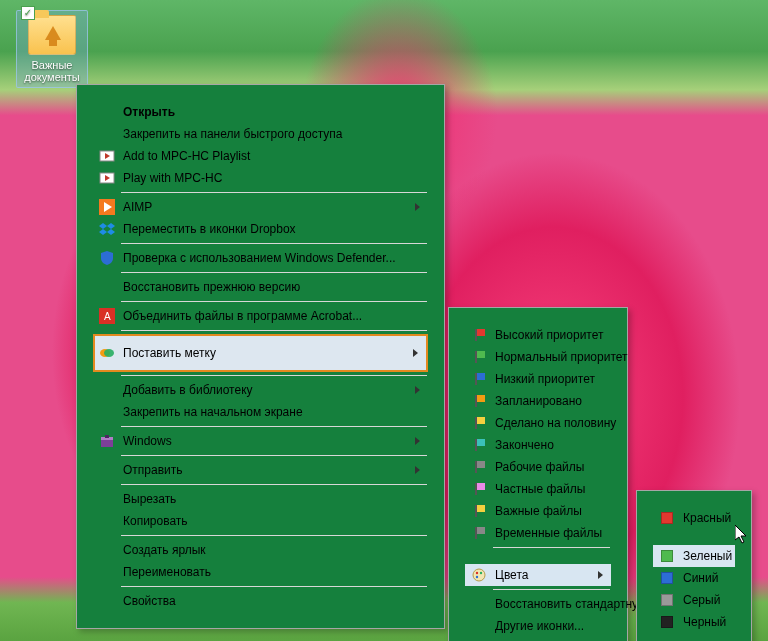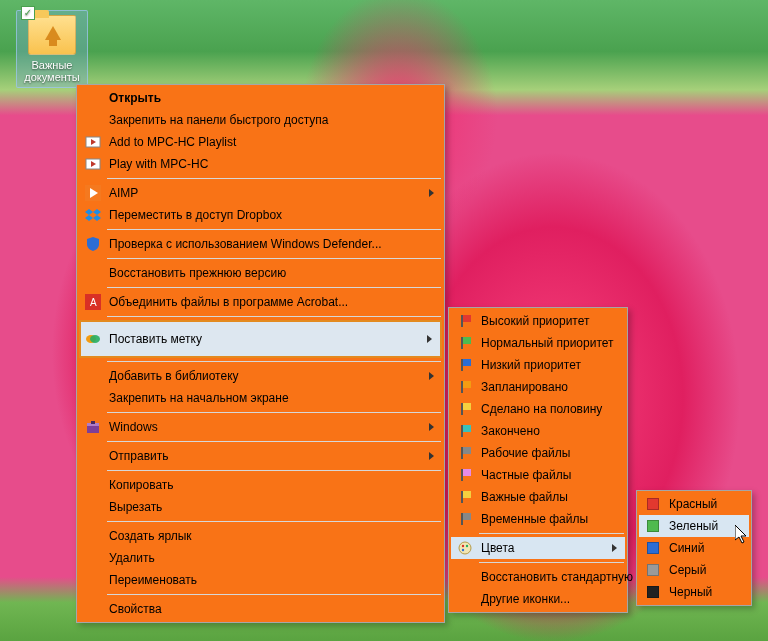--- a/index.html
+++ b/index.html
@@ -50,24 +50,24 @@
     width:0; height:0;
     border-left:8px solid transparent; border-right:8px solid transparent;
     border-bottom:14px solid #d98b1e;
   }
   .desktop-icon .folder .arrow::after{
     content:""; position:absolute; left:-4px; top:12px;
     width:8px; height:8px; background:#d98b1e;
   }
   .desktop-icon.sel { background: rgba(120,170,220,0.35); border:1px solid rgba(160,200,240,0.7); padding:4px 0; border-radius:2px;}
   .menu {
-    position: absolute; background:#f97316;
+    position: absolute; background:#15803d;
     border:1px solid #a6a6a6;
     box-shadow: 3px 3px 6px rgba(0,0,0,0.25);
-    padding: 2px;
+    padding: 16px;
   }
   .menu .item {
     display:flex; align-items:center;
     height:22px; padding:0 26px 0 4px;
     position:relative; white-space:nowrap;
     color:#000;
   }
   .menu .item .icon {
     width:20px; height:16px; display:flex; align-items:center; justify-content:center;
     margin-right:6px; flex-shrink:0;
@@ -77,21 +77,21 @@
   .menu .sep { height:1px; background:#d7d7d7; margin:3px 1px 3px 28px; }
   .menu .item .arrow {
     position:absolute; right:8px; top:50%; transform:translateY(-50%);
     width:0; height:0; border-top:4px solid transparent;
     border-bottom:4px solid transparent; border-left:5px solid #333;
   }
   .menu .item.highlight {
     background:#dde7f0; border:2px solid #e38a1f;
     height:38px; padding-left:2px; padding-right:24px;
   }
-  .menu .item.hover2 { background:#d8e6f2; }
+  .menu .item.hover2 { background:#d8e6f2;margin-top:16px; }
   
   .sq { width:12px; height:12px; border:1px solid rgba(0,0,0,0.25); }
   .sq.red{background:#e2382f;} .sq.green{background:#4fba4f;}
   .sq.blue{background:#2c6dd4;} .sq.white{background:#fff;}
   .sq.gray{background:#9a9a9a;} .sq.black{background:#222;}
   .flag { width:12px; height:12px; position:relative; }
   .flag::before{content:"";position:absolute;left:2px;top:0;width:2px;height:12px;background:#555;}
   .flag::after{content:"";position:absolute;left:4px;top:0;width:8px;height:7px;}
   .flag.red::after{background:#e2382f;} .flag.orange::after{background:#f39c12;}
   .flag.blue::after{background:#2c6dd4;} .flag.yellow::after{background:#f4d03f;}
@@ -155,21 +155,21 @@
     </div>
   <div class="item">
       <span class="icon">
         <svg class="micon" viewBox="0 0 16 16">
           <polygon points="4,2 8,5 4,8 0,5" fill="#1f8ce6"></polygon>
           <polygon points="12,2 16,5 12,8 8,5" fill="#1f8ce6"></polygon>
           <polygon points="4,8 8,11 4,14 0,11" fill="#1f8ce6"></polygon>
           <polygon points="12,8 16,11 12,14 8,11" fill="#1f8ce6"></polygon>
         </svg>
       </span>
-      <span>Переместить в доступ Dropbox</span>
+      <span>Переместить в иконки Dropbox</span>
     </div>
   <div class="sep"></div>
   <div class="item">
       <span class="icon">
         <svg class="micon" viewBox="0 0 16 16">
           <path d="M8 1 L14 3 V8 C14 12 11 14 8 15 C5 14 2 12 2 8 V3 Z" fill="#2c6dd4"></path>
         </svg>
       </span>
       <span>Проверка с использованием Windows Defender...</span>
     </div>
@@ -223,34 +223,30 @@
     </div>
   <div class="sep"></div>
   <div class="item">
       <span class="icon empty"></span>
       <span>Отправить</span>
       <span class="arrow"></span>
     </div>
   <div class="sep"></div>
   <div class="item">
       <span class="icon empty"></span>
+      <span>Вырезать</span>
+    </div>
+  <div class="item">
+      <span class="icon empty"></span>
       <span>Копировать</span>
     </div>
-  <div class="item">
-      <span class="icon empty"></span>
-      <span>Вырезать</span>
-    </div>
   <div class="sep"></div>
   <div class="item">
       <span class="icon empty"></span>
       <span>Создать ярлык</span>
-    </div>
-  <div class="item">
-      <span class="icon empty"></span>
-      <span>Удалить</span>
     </div>
   <div class="item">
       <span class="icon empty"></span>
       <span>Переименовать</span>
     </div>
   <div class="sep"></div>
   <div class="item">
       <span class="icon empty"></span>
       <span>Свойства</span>
     </div>

